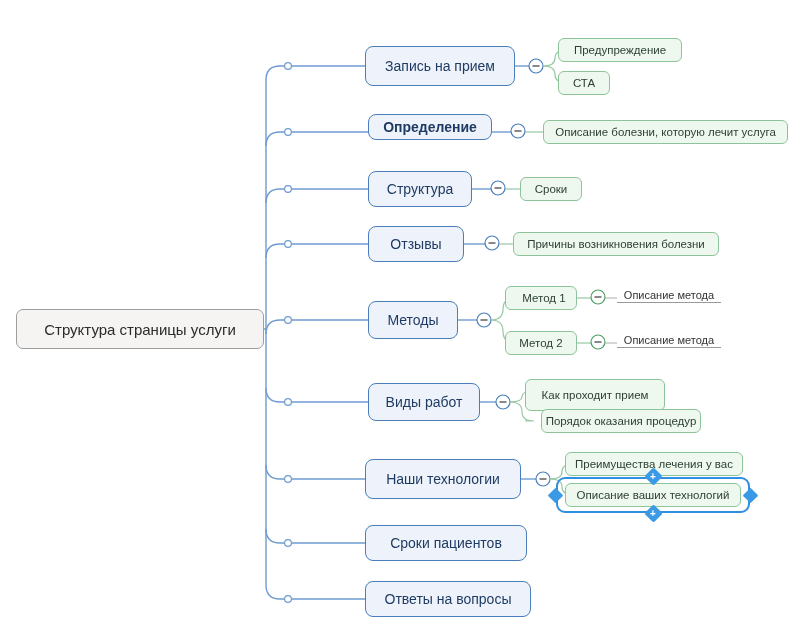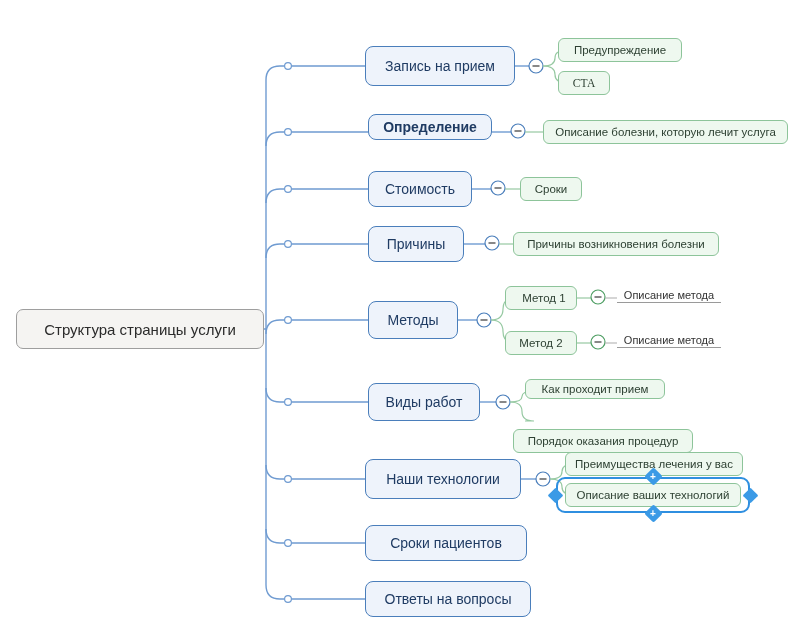--- a/index.html
+++ b/index.html
@@ -165,37 +165,37 @@
   <div id="nodes">
       <div class="node n-root" style="left: 16px; top: 309px; width: 248px; height: 40px;">
         <span>Структура страницы услуги</span>
       </div>
       <div class="node n-main" style="left: 365px; top: 46px; width: 150px; height: 40px;">
         <span>Запись на прием</span>
       </div>
       <div class="node n-sub" style="left: 558px; top: 38px; width: 124px; height: 24px;">
         <span>Предупреждение</span>
       </div>
-      <div class="node n-sub" style="left: 558px; top: 71px; width: 52px; height: 24px; font-family: Liberation Serif, serif;">
+      <div class="node n-sub" style="left: 558px; top: 71px; width: 52px; height: 24px;">
         <span>СТА</span>
       </div>
       <div class="node n-main" style="left: 368px; top: 114px; width: 124px; height: 24px; font-weight: bold;">
         <span>Определение</span>
       </div>
       <div class="node n-sub" style="left: 543px; top: 120px; width: 245px; height: 24px;">
         <span>Описание болезни, которую лечит услуга</span>
       </div>
       <div class="node n-main" style="left: 368px; top: 171px; width: 104px; height: 36px;">
-        <span>Стоимость</span>
+        <span>Структура</span>
       </div>
       <div class="node n-sub" style="left: 520px; top: 177px; width: 62px; height: 24px;">
         <span>Сроки</span>
       </div>
       <div class="node n-main" style="left: 368px; top: 226px; width: 96px; height: 36px;">
-        <span>Причины</span>
+        <span>Отзывы</span>
       </div>
       <div class="node n-sub" style="left: 513px; top: 232px; width: 206px; height: 24px;">
         <span>Причины возникновения болезни</span>
       </div>
       <div class="node n-main" style="left: 368px; top: 301px; width: 90px; height: 38px;">
         <span>Методы</span>
       </div>
       <div class="node n-sub" style="left: 505px; top: 286px; width: 72px; height: 24px; padding-left: 16px;">
         <span>Метод 1</span>
       </div>
@@ -204,24 +204,24 @@
       </div>
       <div class="node n-sub" style="left: 505px; top: 331px; width: 72px; height: 24px;">
         <span>Метод 2</span>
       </div>
       <div class="node n-line" style="left: 617px; top: 329px; width: 104px; height: 19px;">
         <span>Описание метода</span>
       </div>
       <div class="node n-main" style="left: 368px; top: 383px; width: 112px; height: 38px;">
         <span>Виды работ</span>
       </div>
-      <div class="node n-sub" style="left: 525px; top: 379px; width: 140px; height: 20px;">
+      <div class="node n-sub" style="left: 525px; top: 379px; width: 140px; height: 32px;">
         <span>Как проходит прием</span>
       </div>
-      <div class="node n-sub" style="left: 513px; top: 409px; width: 180px; height: 24px; margin-top: 20px;">
+      <div class="node n-sub" style="left: 541px; top: 409px; width: 160px; height: 24px;">
         <span>Порядок оказания процедур</span>
       </div>
       <div class="node n-main" style="left: 365px; top: 459px; width: 156px; height: 40px;">
         <span>Наши технологии</span>
       </div>
       <div class="node n-sub" style="left: 565px; top: 452px; width: 178px; height: 24px;">
         <span>Преимущества лечения у вас</span>
       </div>
       <div class="node n-sub" style="left: 565px; top: 483px; width: 176px; height: 24px;">
         <span>Описание ваших технологий</span>

